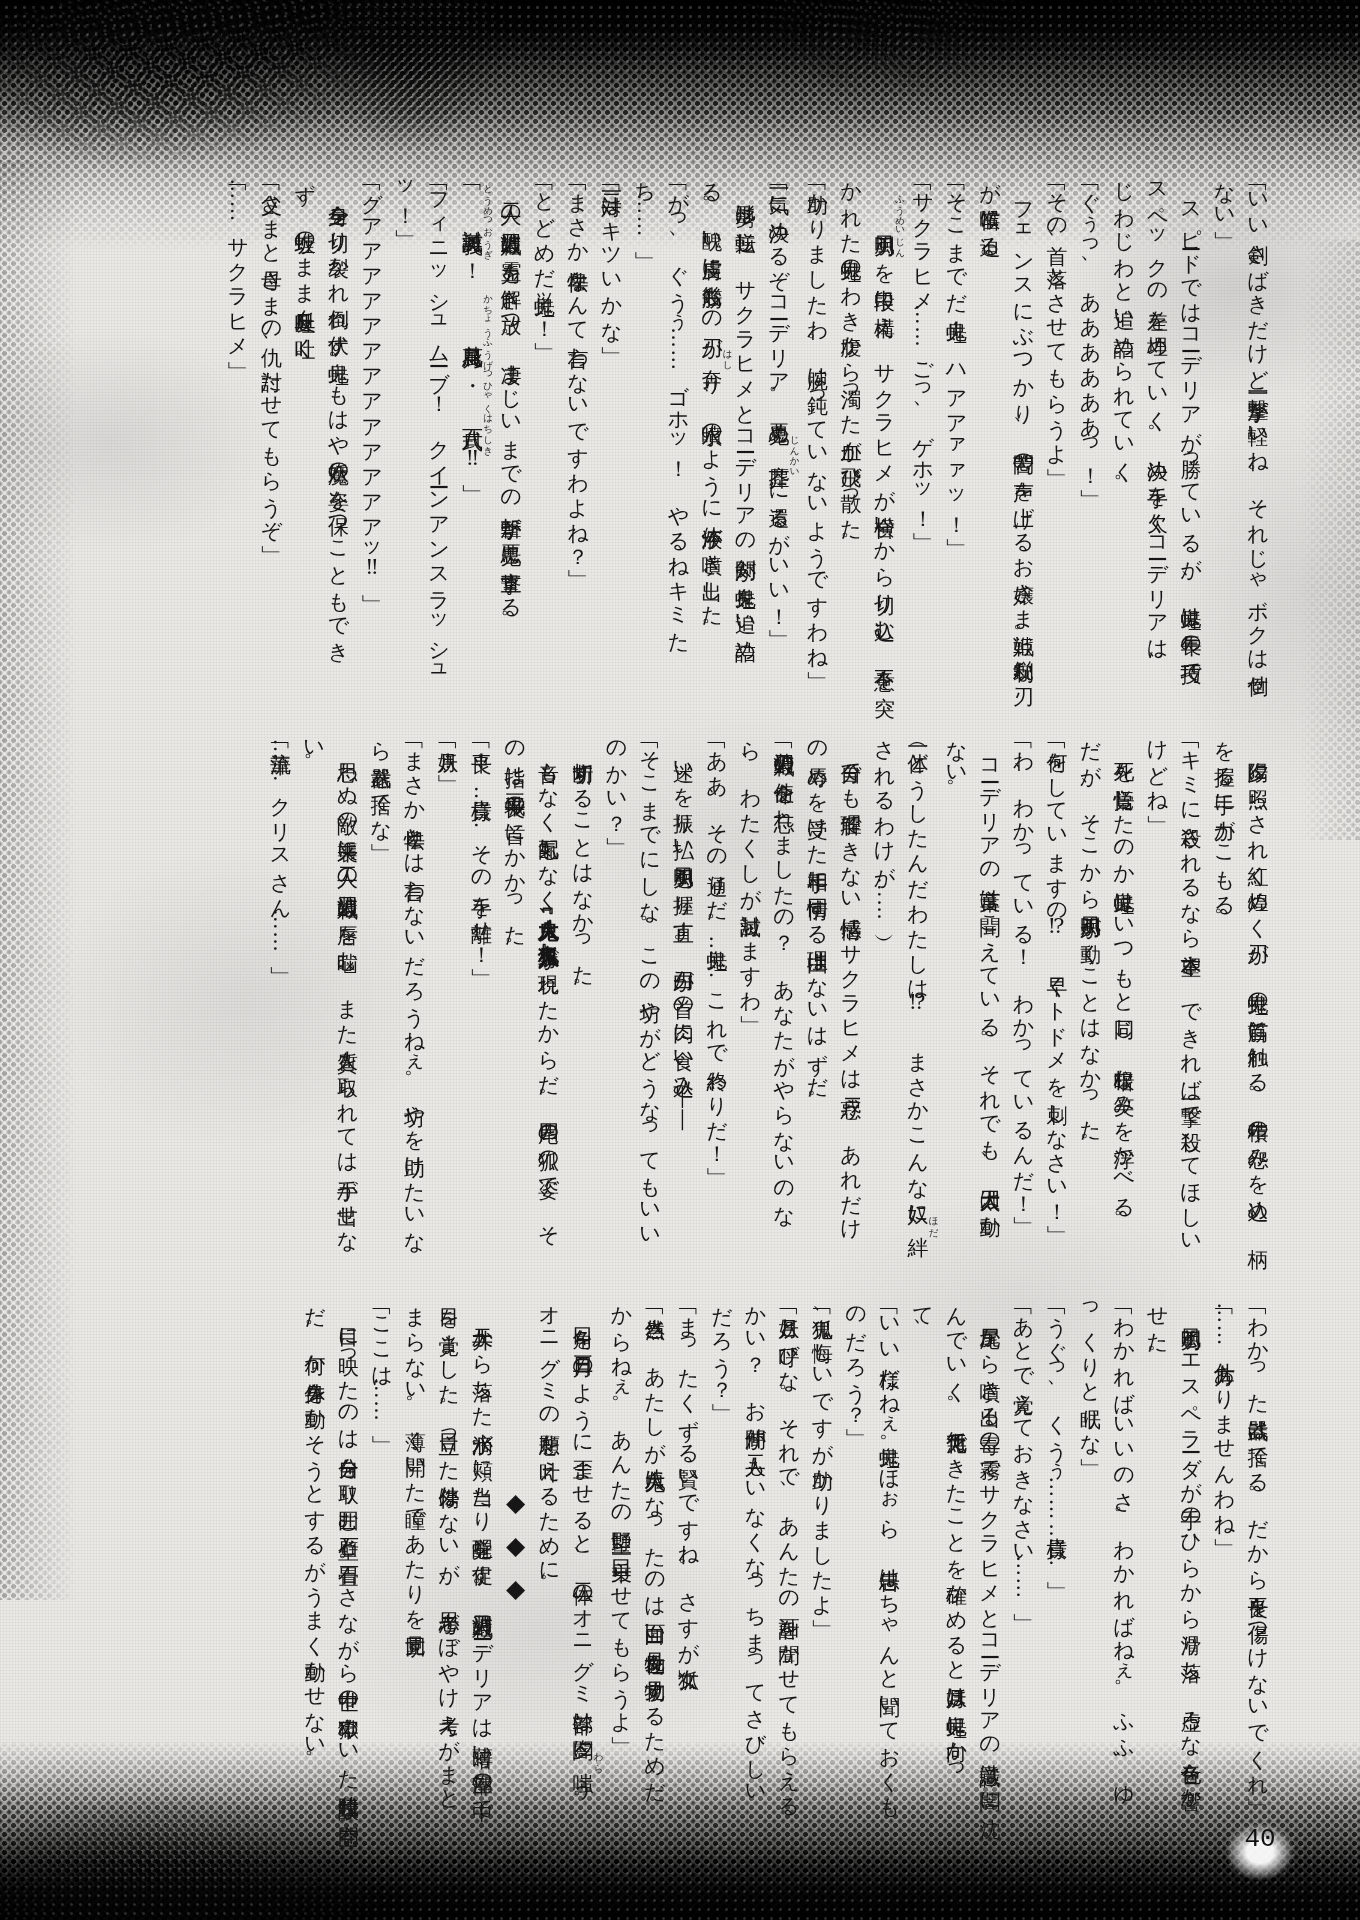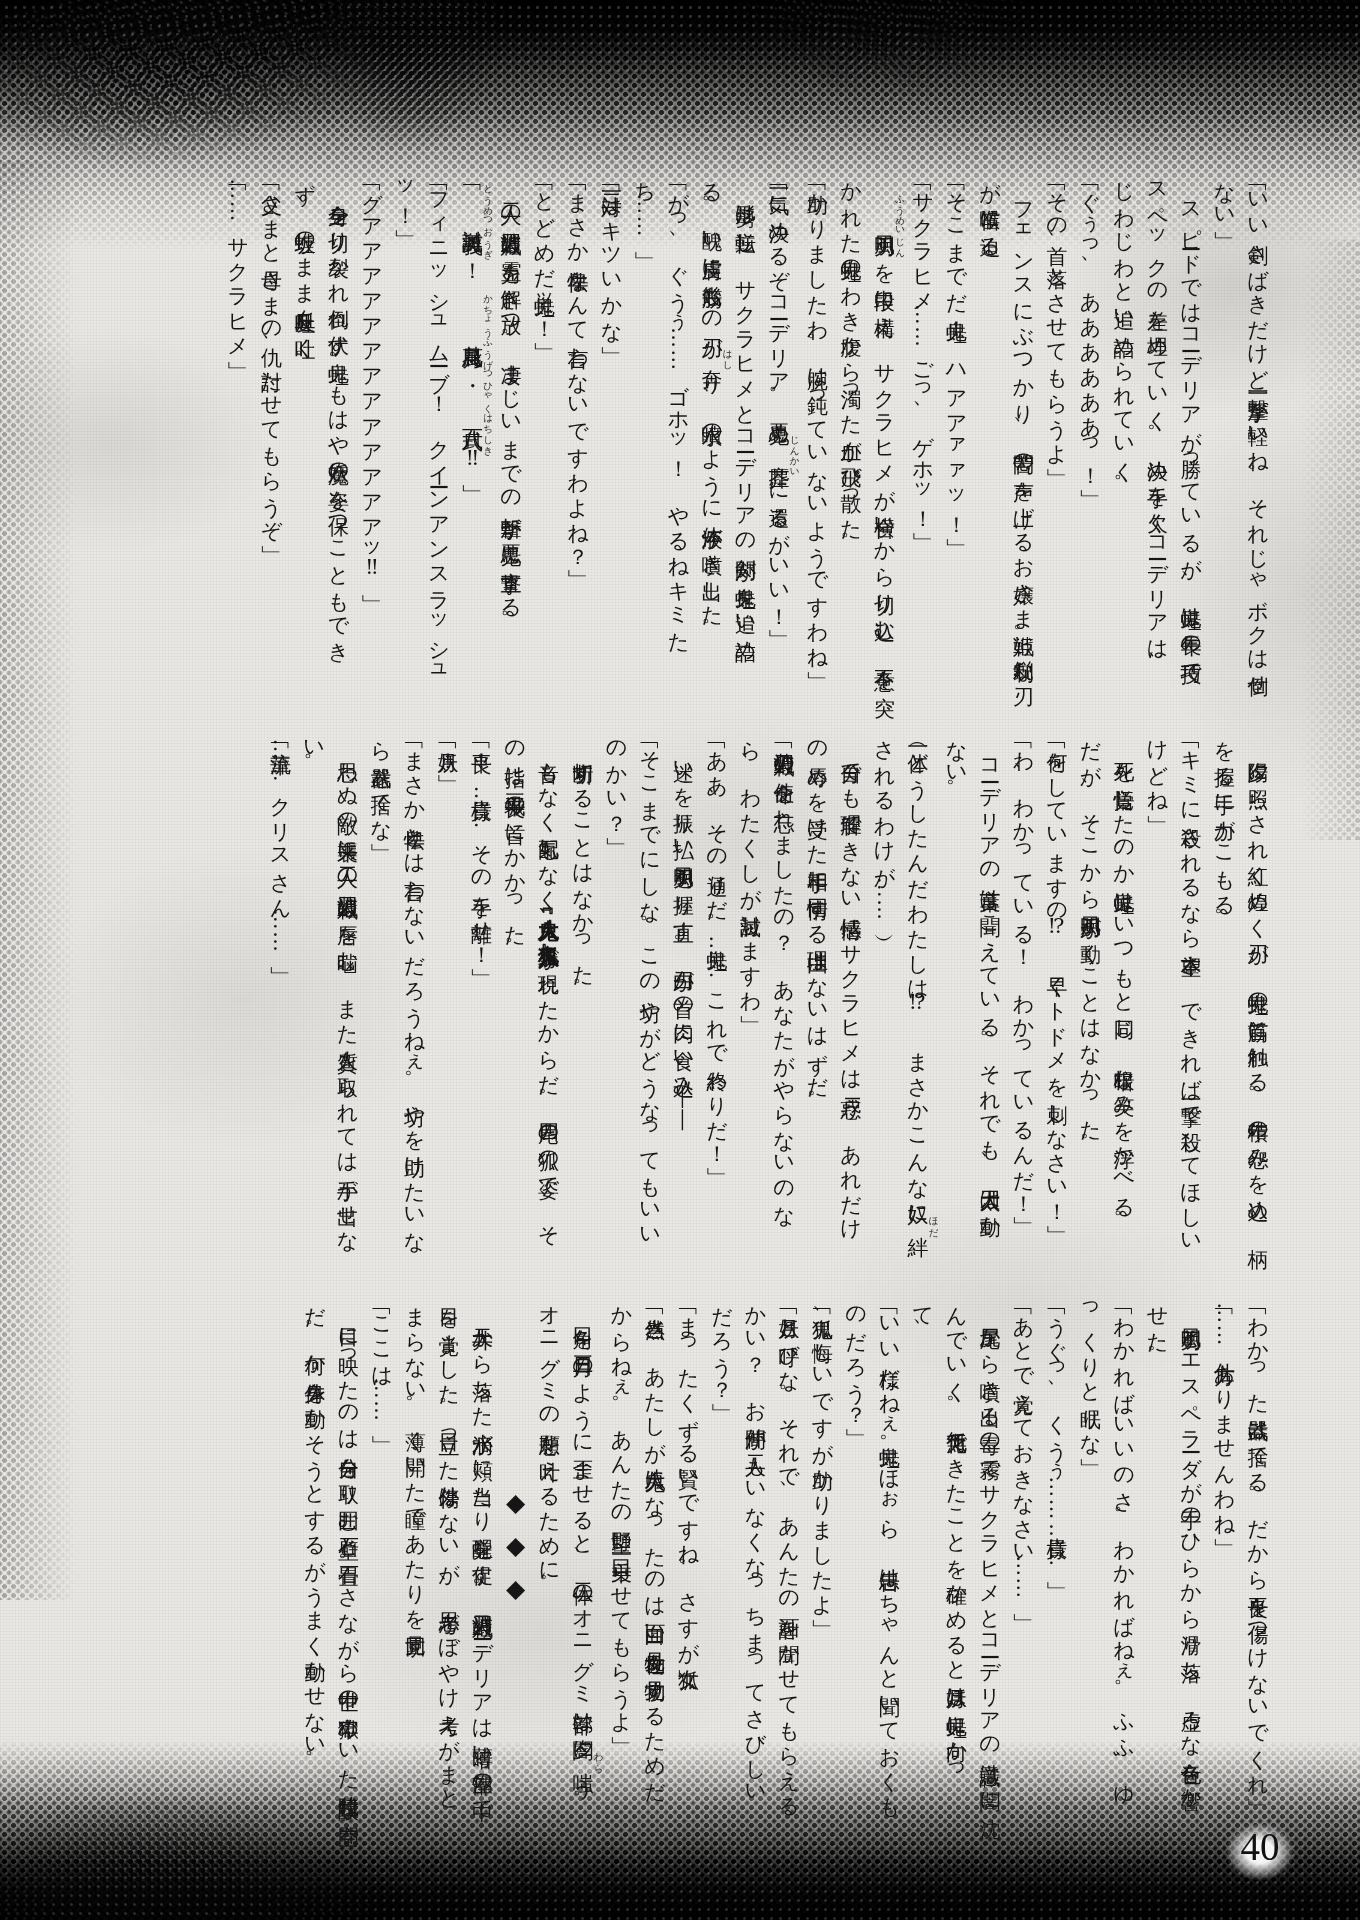--- a/index.html
+++ b/index.html
@@ -106,22 +106,22 @@
   ruby{ruby-align:center;}
   rt{font-size:9.5px;letter-spacing:0;opacity:.95;}
   b{font-weight:bold;}
   
   .pagenum-glow{
     position:absolute;left:1212px;top:1812px;width:96px;height:80px;z-index:3;pointer-events:none;
     background:radial-gradient(ellipse 50% 50% at 50% 50%, rgba(255,255,255,.95) 28%, rgba(255,255,255,0) 72%);
   }
   .pagenum{
     position:absolute;left:1212px;top:1824px;width:96px;z-index:4;
-    text-align:center;font-size:39px;color:#111;
-    font-family:Liberation Serif, serif;
+    text-align:center;font-size:26px;color:#111;
+    font-family:Liberation Mono, monospace;
   }
 </style>
 </head>
 <body>
 
 <div class="page">
 
   <div class="weave"></div>
   <div class="clouds"></div>
 

